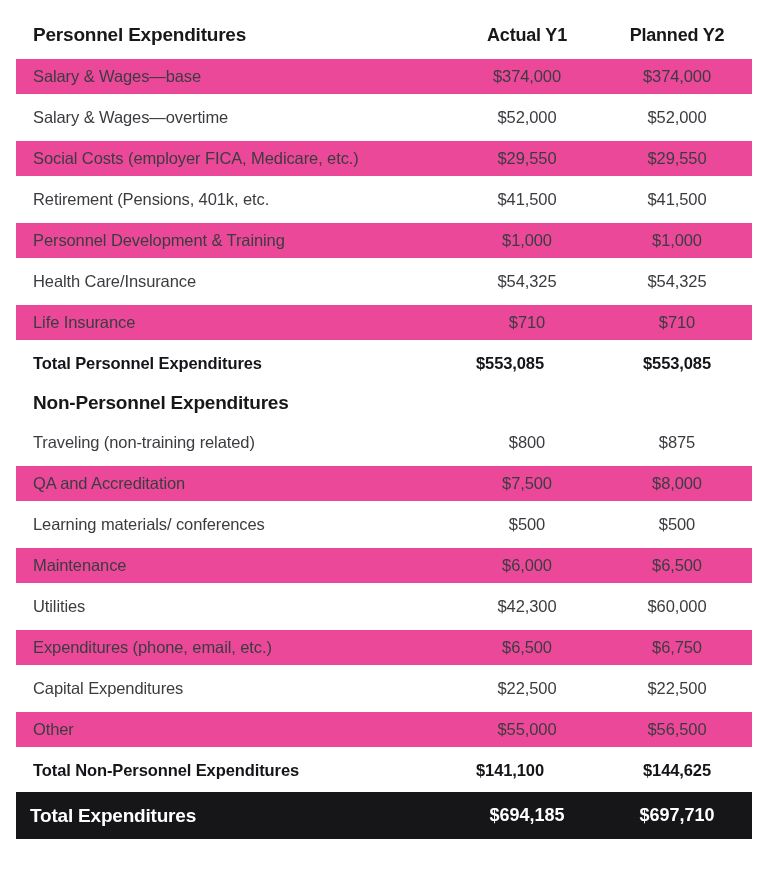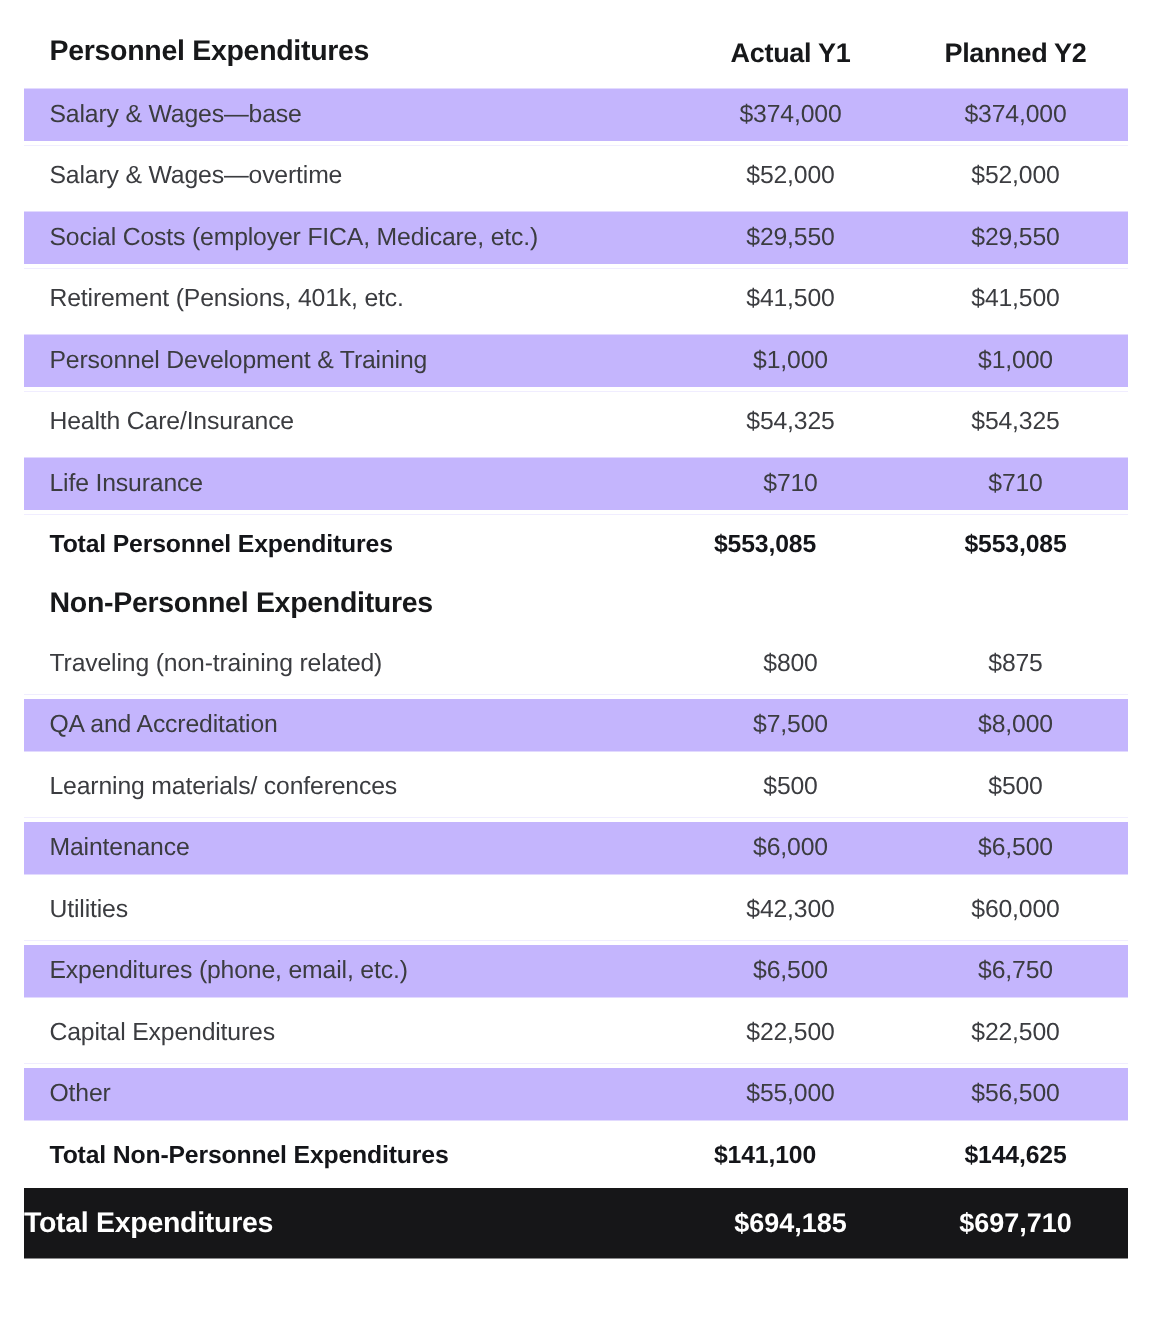--- a/index.html
+++ b/index.html
@@ -46,21 +46,21 @@
     flex: 1;
     padding-left: 17px;
     letter-spacing: -0.1px;
   }
   .row .col {
     width: 150px;
     text-align: center;
     letter-spacing: -0.1px;
   }
   .row.striped {
-    background: #c4b5fd;
+    background: #ec4899;
     border-top: 3px solid #ffffff;
     border-bottom: 3px solid #ffffff;
   }
   .row.total-row {
     font-weight: bold;
     color: #141519;
     font-size: 16.5px;
     gap: 17px;
   }
   .section2-head {
@@ -71,21 +71,21 @@
   .grand-total-bar {
     display: flex;
     align-items: center;
     height: 47px;
     margin-top: 1px;
     background: #161618;
     color: #ffffff;
   }
   .grand-total-bar .label {
     flex: 1;
-    padding-left: 0;
+    padding-left: 14px;
     font-size: 19px;
     font-weight: bold;
     letter-spacing: -0.2px;
   }
   .grand-total-bar .col {
     width: 150px;
     text-align: center;
     font-size: 18px;
     font-weight: bold;
   }

